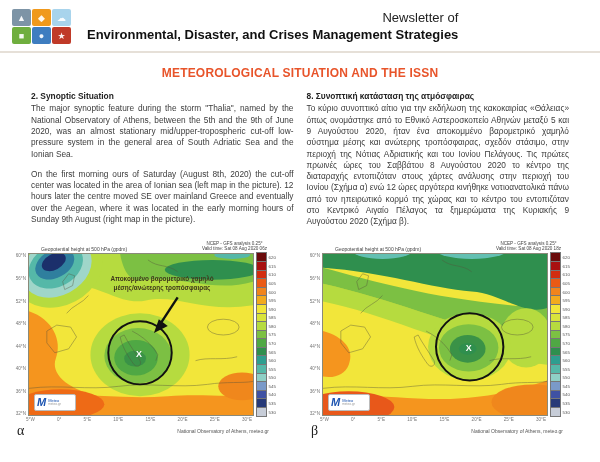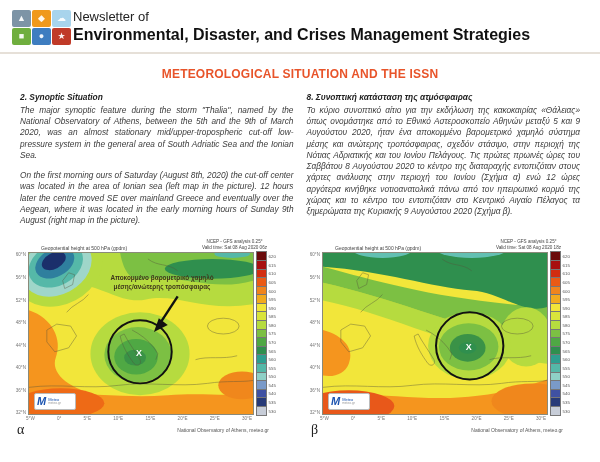--- a/index.html
+++ b/index.html
@@ -7,32 +7,32 @@
     width:600px;height:462px;background:#ffffff;position:relative;overflow:hidden;
     font-family:"Liberation Sans",sans-serif;color:#3b3b3b;
   }
   
   .header{display:flex;align-items:flex-start;justify-content:space-between;
     padding:9px 16px 7px 12px;border-bottom:2px solid #e6e0d8;}
   .header-left{display:flex;align-items:center;}
   .logo-grid{display:grid;grid-template-columns:repeat(3,19px);grid-auto-rows:17px;gap:1px;}
   .logo-tile{display:flex;align-items:center;justify-content:center;
     font-size:9px;color:rgba(255,255,255,.92);border-radius:2px;}
-  .header-titles{margin-left:2px;line-height:1.25;}
+  .header-titles{margin-left:16px;line-height:1.25;text-align:right;}
   .nl-of{font-size:13px;color:#222;}
-  .nl-title{font-size:16px;font-weight:bold;color:#111;}
+  .nl-title{font-size:13px;font-weight:bold;color:#111;}
   .header-right{text-align:right;line-height:1.35;padding-top:2px;}
   .issn{font-size:11px;font-weight:bold;color:#111;}
   .issue-line{font-size:10px;color:#333;}
   .issue-sep{color:#555;margin:0 2px;}
   .page-num{color:#2e74b5;font-weight:bold;}
   
   .article-title{text-align:center;margin:13px 0 11px 0;
     font-size:12px;font-weight:bold;color:#e8542a;letter-spacing:.2px;}
-  .columns{display:flex;gap:13px;padding:0 20px;font-style:italic;}
+  .columns{display:flex;gap:13px;padding:0 31px;}
   .col{flex:1;text-align:justify;font-size:8.3px;line-height:1.36;color:#3b3b3b;}
   .col h3{font-size:8.4px;margin:0 0 1px 0;color:#222;}
   .col p{margin:0 0 9px 0;}
   
   .figures{display:flex;justify-content:center;gap:10px;margin-top:4px;}
   .figure{width:284px;}
   .map-head{display:flex;justify-content:space-between;align-items:flex-end;
     padding:0 28px 1px 30px;}
   .map-title{font-size:5px;color:#444;}
   .map-source{font-size:4.6px;color:#444;text-align:center;line-height:1.3;}
@@ -79,21 +79,21 @@
   </div>
   <div class="header-right">
   </div>
 </div>
 
 <div class="article-title">METEOROLOGICAL SITUATION AND THE ISSN</div>
 
 <div class="columns">
   <div class="col">
     <h3>2. Synoptic Situation</h3>
-    <p>The major synoptic feature during the storm "Thalia", named by the National Observatory of Athens, between the 5th and the 9th of March 2020, was an almost stationary mid/upper-tropospheric cut-off low-pressure system in the general area of South Adriatic Sea and the Ionian Sea.</p>
+    <p>The major synoptic feature during the storm "Thalia", named by the National Observatory of Athens, between the 5th and the 9th of June 2020, was an almost stationary mid/upper-tropospheric cut-off low-pressure system in the general area of South Adriatic Sea and the Ionian Sea.</p>
     <p>On the first morning ours of Saturday (August 8th, 2020) the cut-off center was located in the area of Ionian sea (left map in the picture). 12 hours later the centre moved SE over mainland Greece and eventually over the Aegean, where it was located in the early morning hours of Sunday 9th August (right map in the picture).</p>
   </div>
   <div class="col">
     <h3>8. Συνοπτική κατάσταση της ατμόσφαιρας</h3>
     <p>Το κύριο συνοπτικό αίτιο για την εκδήλωση της κακοκαιρίας «Θάλειας» όπως ονομάστηκε από το Εθνικό Αστεροσκοπείο Αθηνών μεταξύ 5 και 9 Αυγούστου 2020, ήταν ένα αποκομμένο βαρομετρικό χαμηλό σύστημα μέσης και ανώτερης τροπόσφαιρας, σχεδόν στάσιμο, στην περιοχή της Νότιας Αδριατικής και του Ιονίου Πελάγους. Τις πρώτες πρωινές ώρες του Σαββάτου 8 Αυγούστου 2020 το κέντρο της διαταραχής εντοπιζόταν στους χάρτες ανάλυσης στην περιοχή του Ιονίου (Σχήμα α) ενώ 12 ώρες αργότερα κινήθηκε νοτιοανατολικά πάνω από τον ηπειρωτικό κορμό της χώρας και το κέντρο του εντοπιζόταν στο Κεντρικό Αιγαίο Πέλαγος τα ξημερώματα της Κυριακής 9 Αυγούστου 2020 (Σχήμα β).</p>
   </div>
 </div>
 
 <div class="figures">
 

